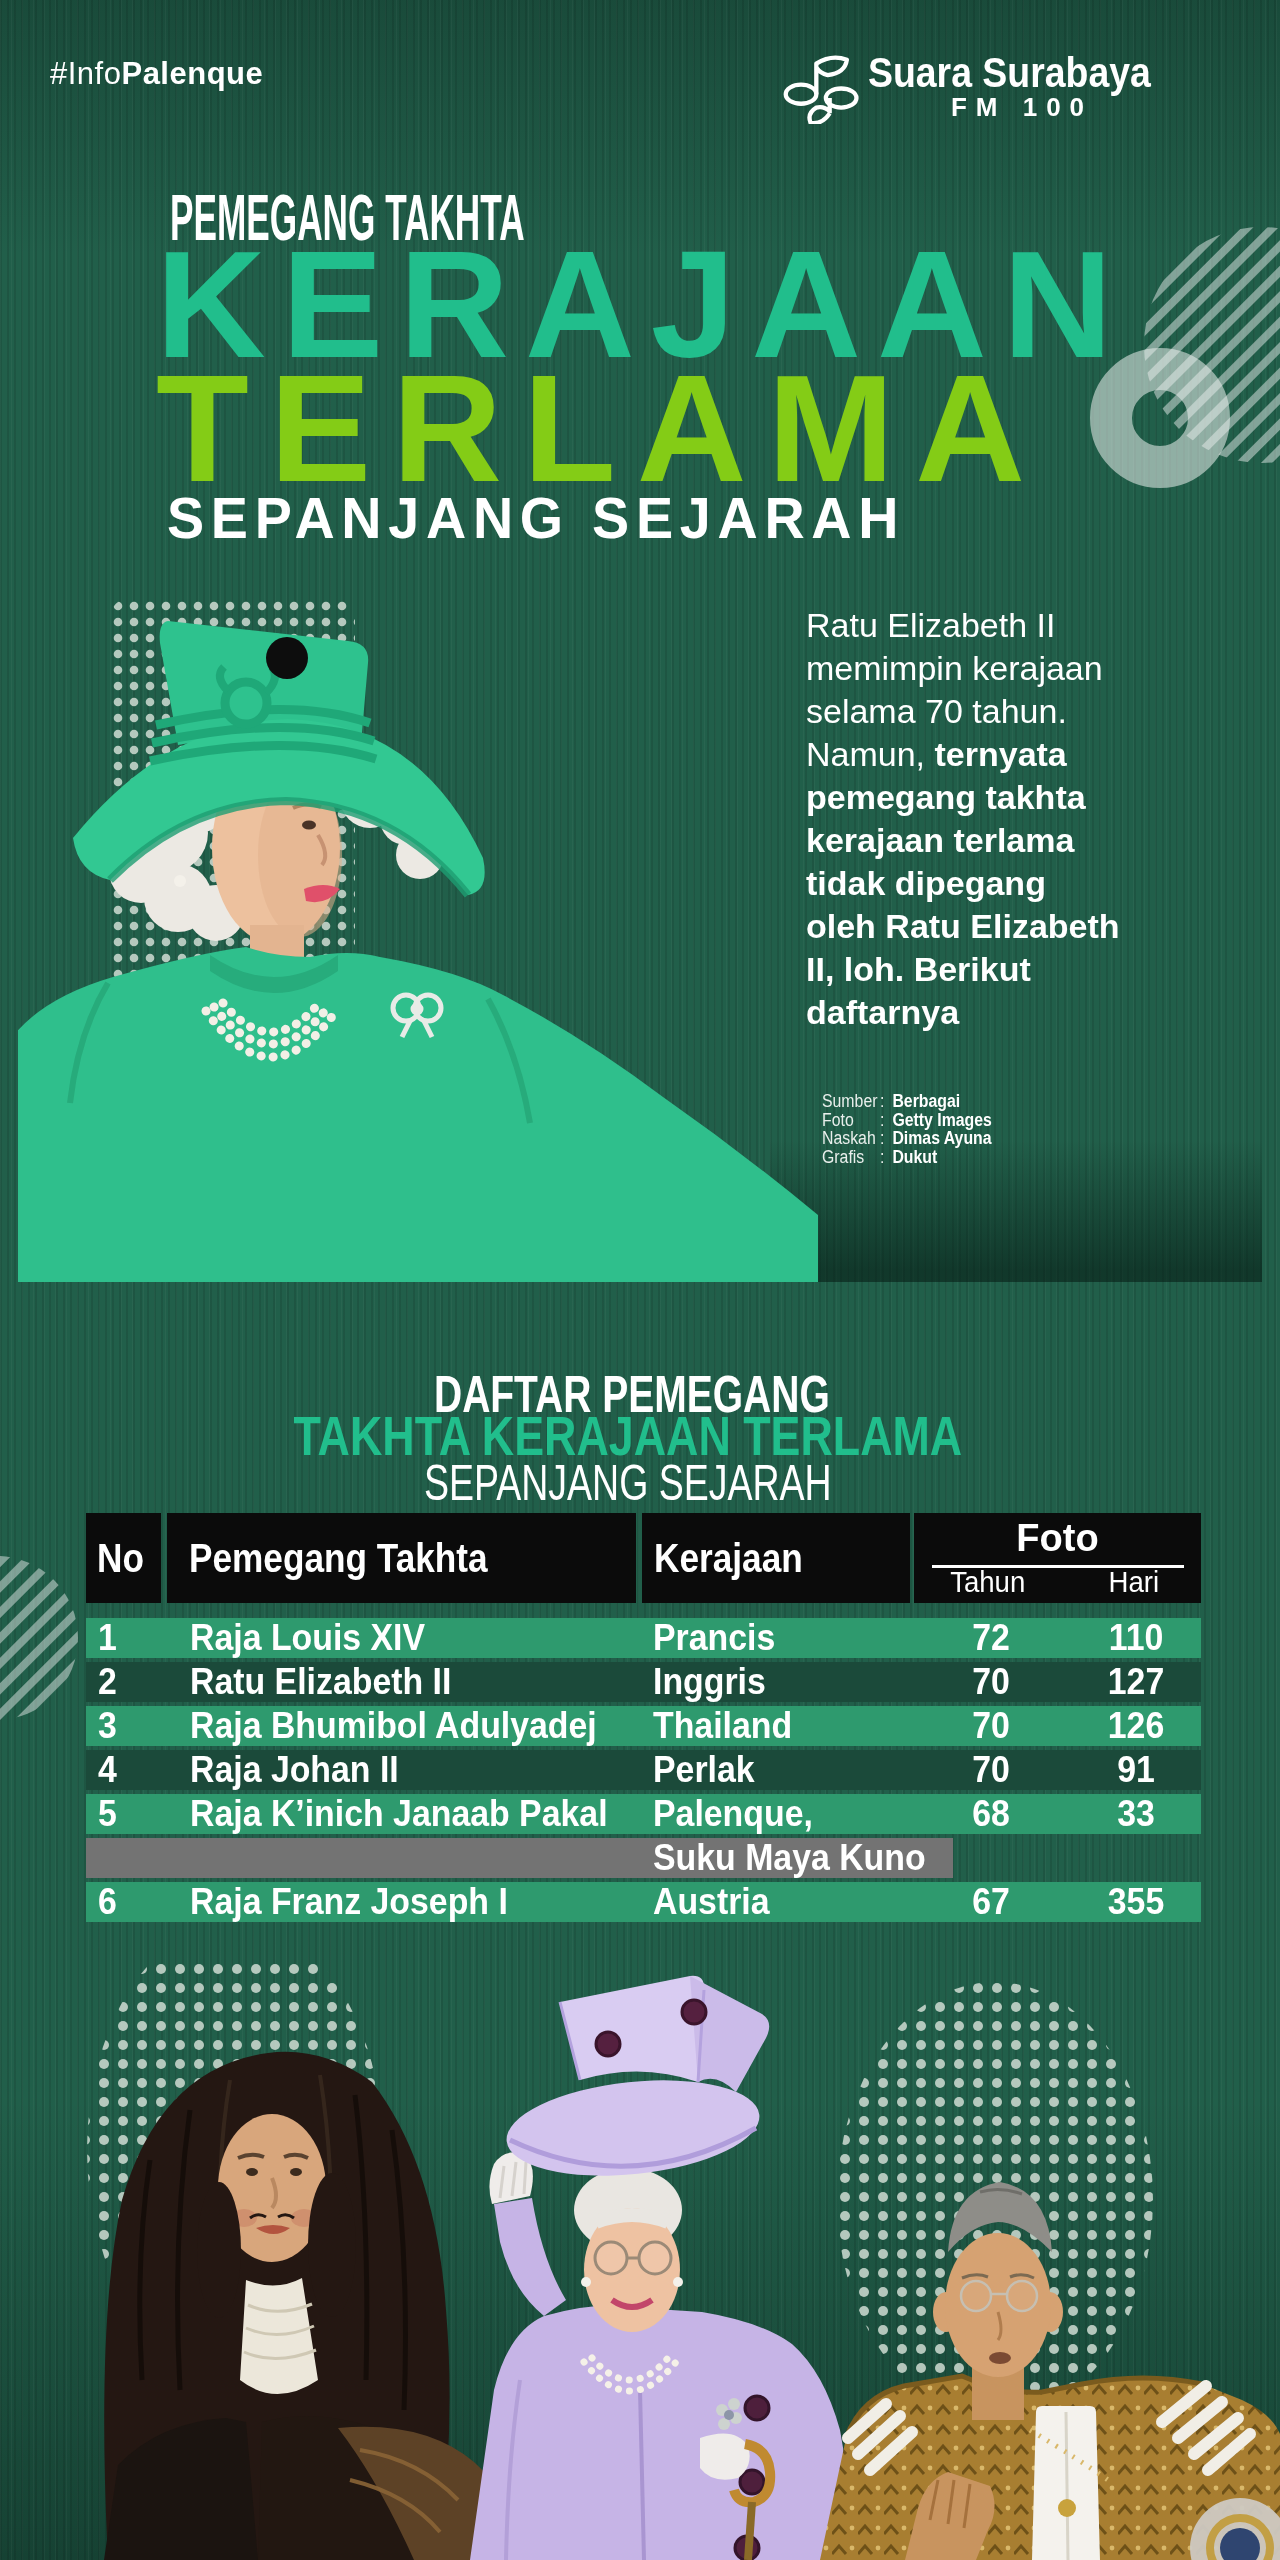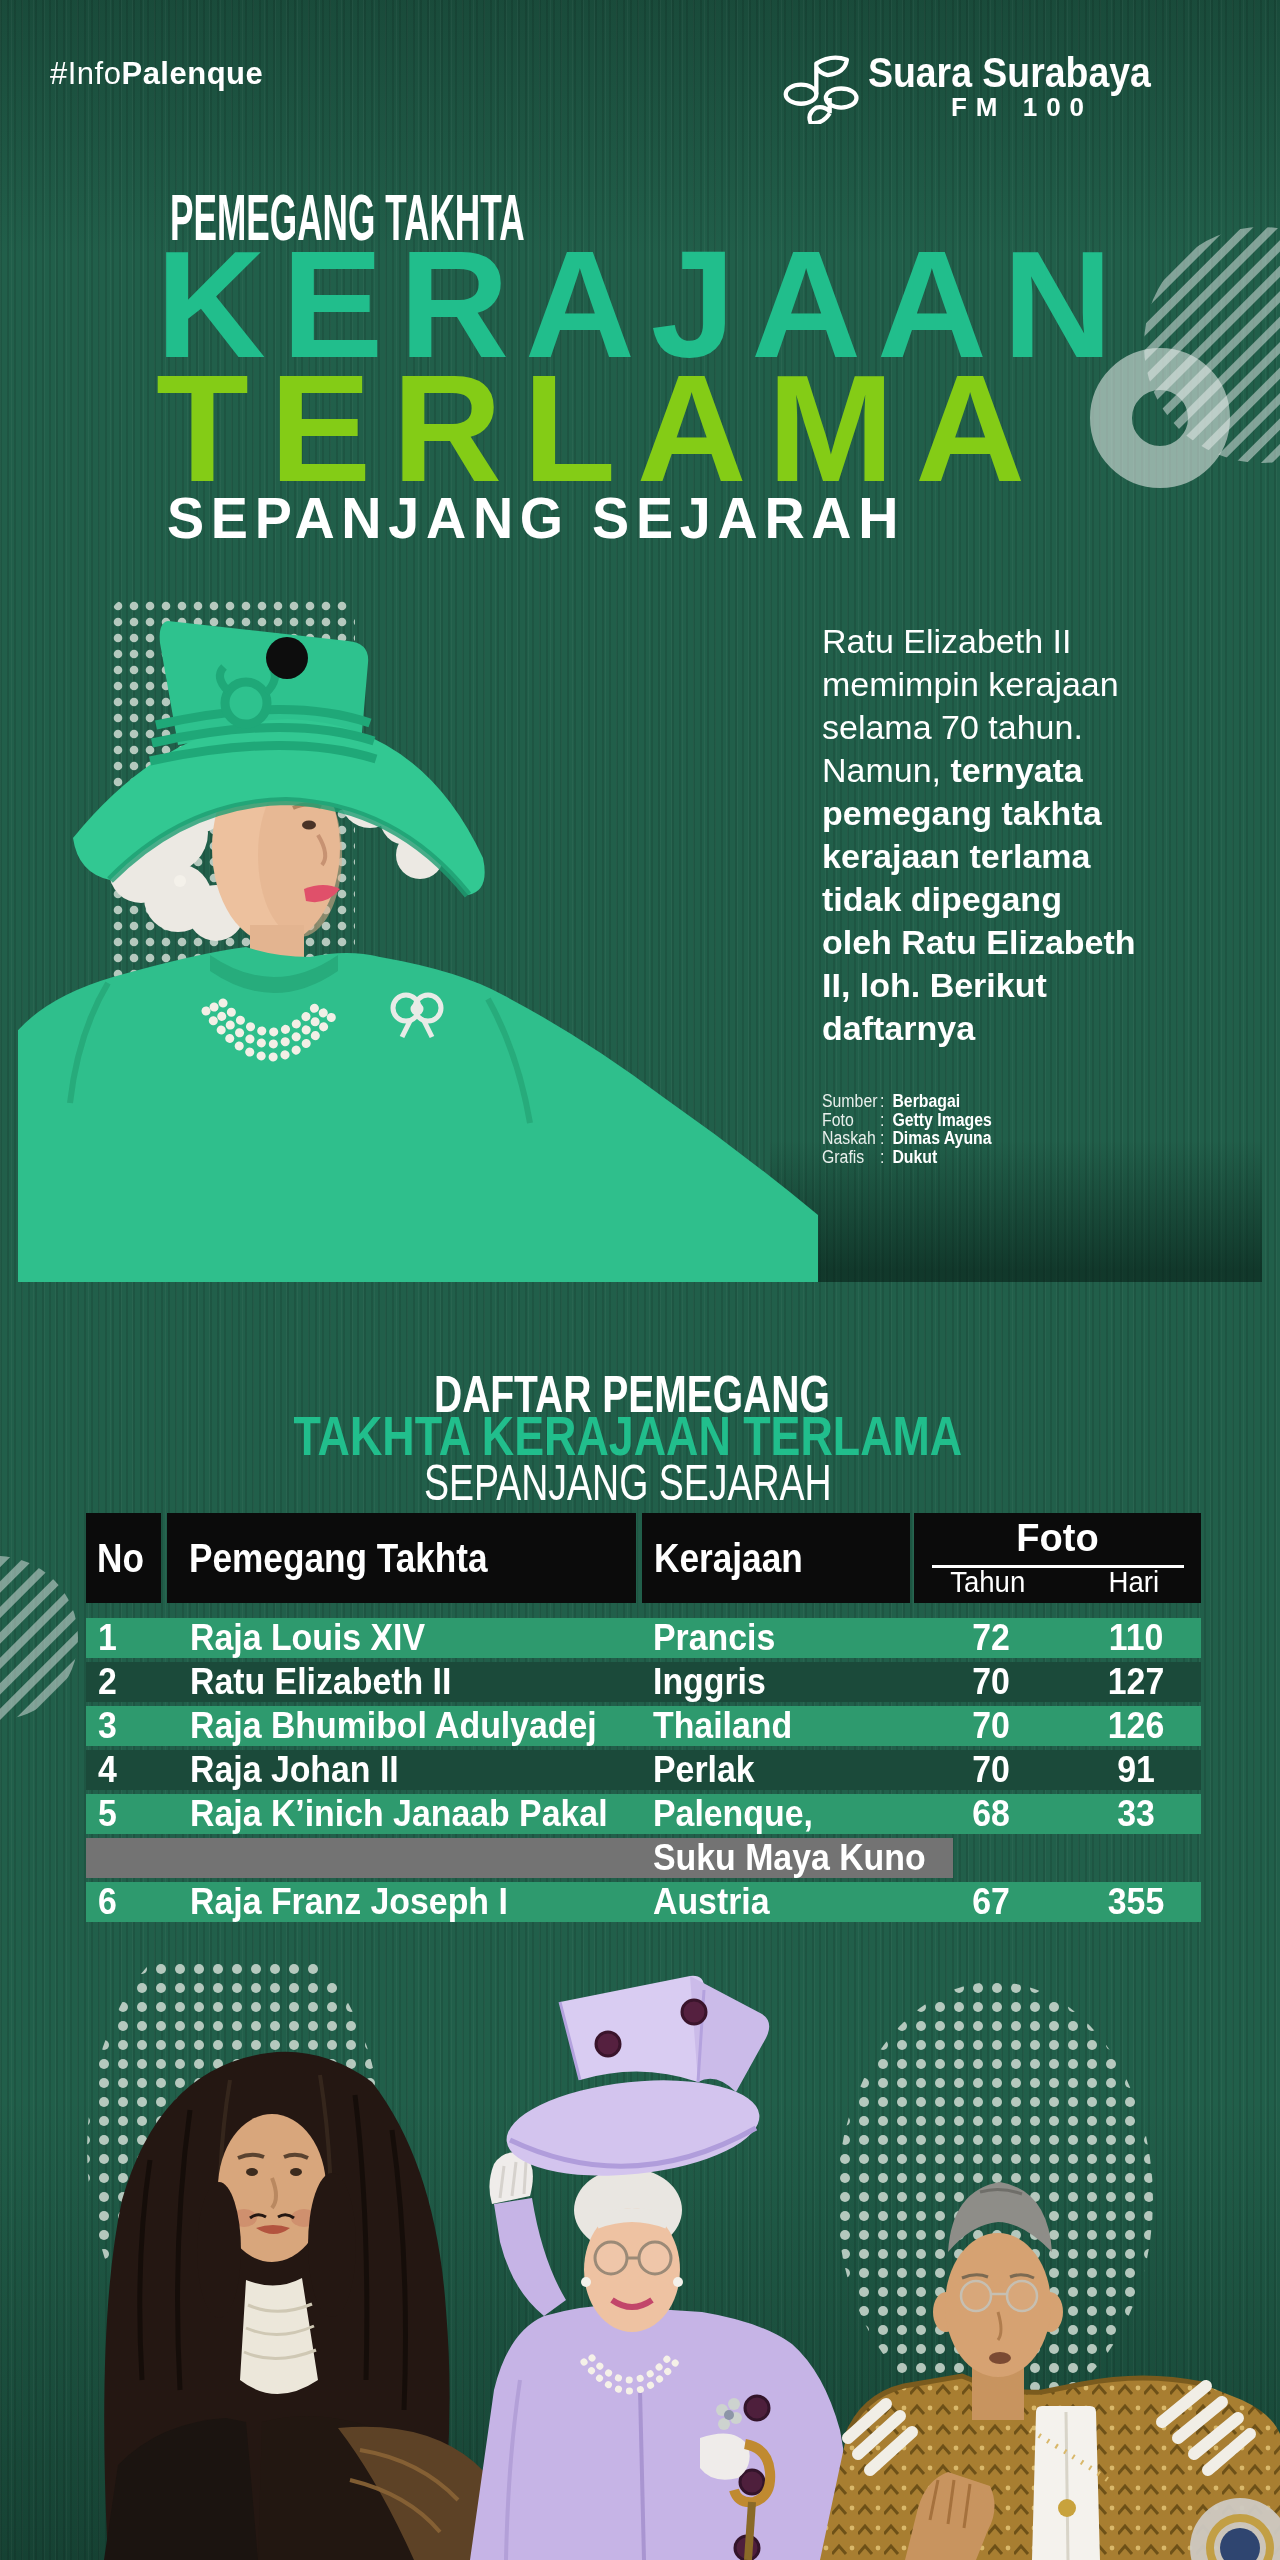--- a/index.html
+++ b/index.html
@@ -165,21 +165,21 @@
     </pattern>
   </defs>
   <circle cx="132" cy="133" r="118" fill="url(#str1)"></circle>
 </svg>
 <svg class="abs deco-hi" style="left:1080px;top:338px;" width="170" height="170" viewBox="0 0 170 170">
   <circle cx="80" cy="80" r="49" fill="none" stroke="#ecf0ee" stroke-opacity="0.55" stroke-width="42"></circle>
 </svg>
 
 <div class="abs photo-fade"></div>
 
-<p class="abs intro" style="margin:16px;"><span>Ratu Elizabeth II memimpin kerajaan selama 70 tahun. Namun, </span><span class="em">ternyata pemegang takhta kerajaan terlama tidak dipegang oleh Ratu Elizabeth II, loh. Berikut daftarnya</span></p>
+<p class="abs intro" style="margin:0;"><span>Ratu Elizabeth II memimpin kerajaan selama 70 tahun. Namun, </span><span class="em">ternyata pemegang takhta kerajaan terlama tidak dipegang oleh Ratu Elizabeth II, loh. Berikut daftarnya</span></p>
 
 <div class="abs credits">
   <div class="credit-row">
     <span class="credit-label">Sumber</span>
       <span class="credit-colon">:</span>
       <span class="credit-value">Berbagai</span>
   </div>
   <div class="credit-row">
     <span class="credit-label">Foto</span>
       <span class="credit-colon">:</span>

